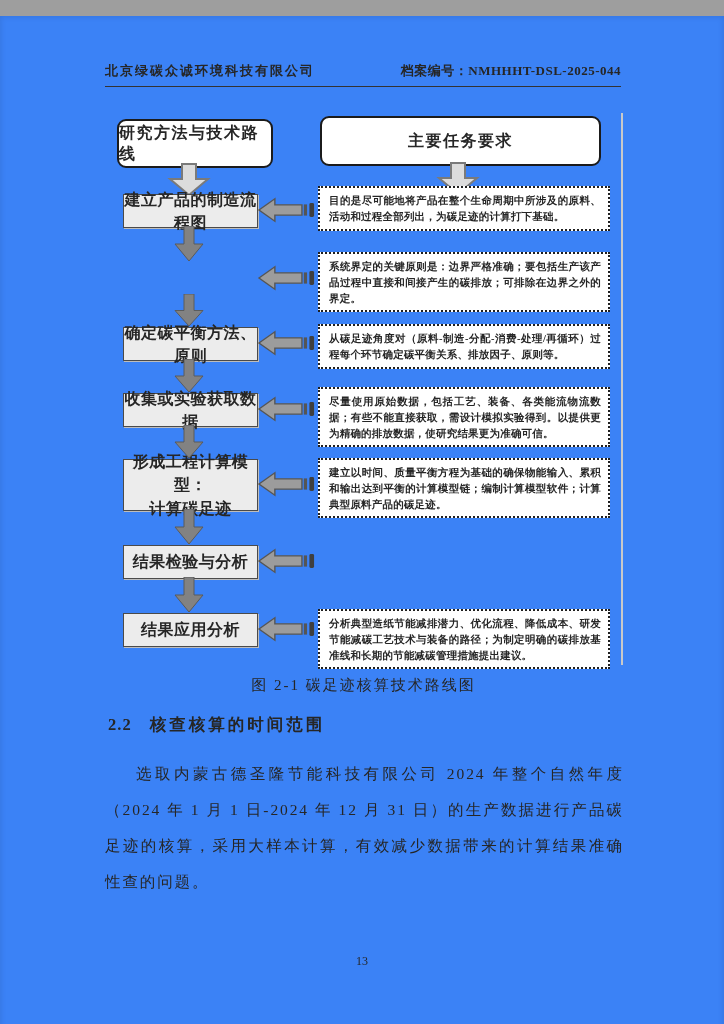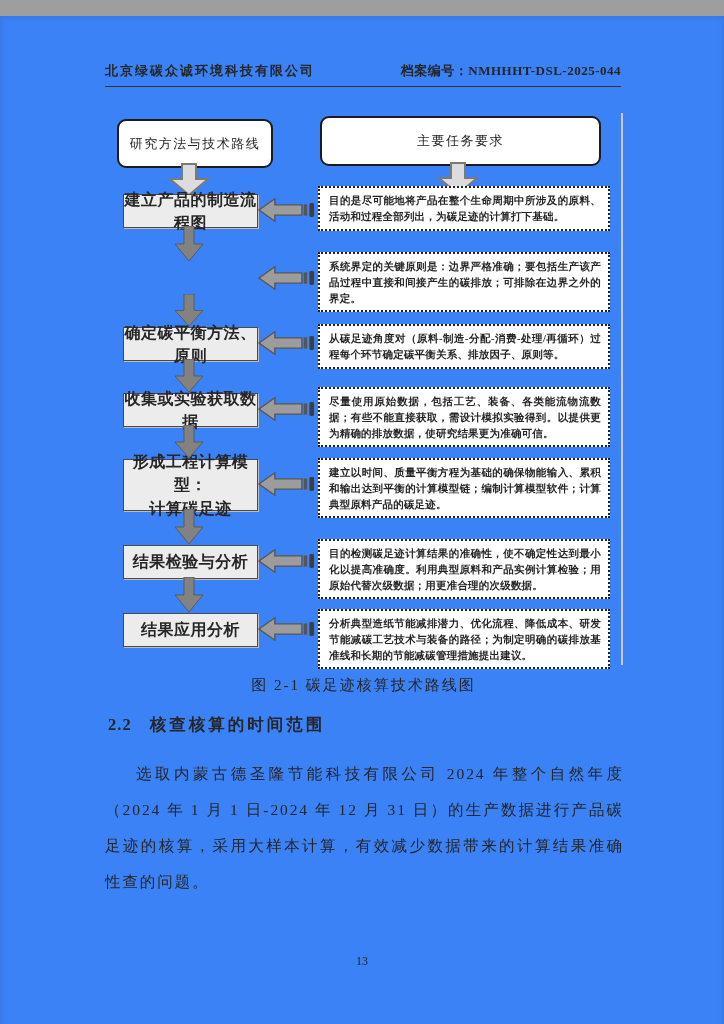--- a/index.html
+++ b/index.html
@@ -21,21 +21,21 @@
     font-size:13px;font-weight:bold;
   }
   .header .company{letter-spacing:2px;}
   .header .docnum{letter-spacing:.5px;}
   
   .fig{position:absolute;left:105px;top:95px;width:517px;height:560px;}
   .fig-edge{position:absolute;left:516px;top:2px;width:2px;height:552px;background:#c9c9c9;}
   .titlebox{
     position:absolute;border:2.6px solid #1b1b1b;border-radius:9px;background:#fff;
     display:flex;align-items:center;justify-content:center;
-    font-size:13px;font-weight:normal;letter-spacing:1.5px;
+    font-size:16px;font-weight:bold;letter-spacing:1.5px;
   }
   .title-left{left:12px;top:8px;width:152px;height:45px;}
   .title-right{left:215px;top:5px;width:277px;height:46px;}
   .step{
     position:absolute;left:18px;width:133px;
     background:#ececec;border:1.5px solid #4a4a4a;
     display:flex;align-items:center;justify-content:center;
     font-size:16px;font-weight:bold;letter-spacing:.5px;
     box-shadow:1px 1px 0 #bdbdbd;
   }
@@ -182,21 +182,20 @@
         <path d="M1,15 L18,3 V9.5 H47 V20.5 H18 V27 Z" fill="#9c9c9c" stroke="#565656" stroke-width="1.5"></path>
         <rect x="49" y="9" width="3.5" height="12" fill="#555"></rect>
         <rect x="55" y="7.5" width="5" height="15" rx="1.5" fill="#3f3f3f"></rect>
       </svg>
 
     <div class="task t2">系统界定的关键原则是：边界严格准确；要包括生产该产品过程中直接和间接产生的碳排放；可排除在边界之外的界定。</div>
     <div class="task t1">目的是尽可能地将产品在整个生命周期中所涉及的原料、活动和过程全部列出，为碳足迹的计算打下基础。</div>
     <div class="task t3">从碳足迹角度对（原料-制造-分配-消费-处理/再循环）过程每个环节确定碳平衡关系、排放因子、原则等。</div>
     <div class="task t4">尽量使用原始数据，包括工艺、装备、各类能流物流数据；有些不能直接获取，需设计模拟实验得到。以提供更为精确的排放数据，使研究结果更为准确可信。</div>
     <div class="task t5">建立以时间、质量平衡方程为基础的确保物能输入、累积和输出达到平衡的计算模型链；编制计算模型软件；计算典型原料产品的碳足迹。</div>
-    <div class="task t6">目的检测碳足迹计算结果的准确性，使不确定性达到最小化以提高准确度。利用典型原料和产品实例计算检验；用原始代替次级数据；用更准合理的次级数据。</div>
     <div class="task t7">分析典型造纸节能减排潜力、优化流程、降低成本、研发节能减碳工艺技术与装备的路径；为制定明确的碳排放基准线和长期的节能减碳管理措施提出建议。</div>
   </div>
 
   <div class="caption">图 2-1 碳足迹核算技术路线图</div>
 
   <div class="section-heading">
     <span class="num">2.2</span><span class="ttl">核查核算的时间范围</span>
   </div>
 
   <div class="body-par">选取内蒙古德圣隆节能科技有限公司 2024 年整个自然年度（2024 年 1 月 1 日-2024 年 12 月 31 日）的生产数据进行产品碳足迹的核算，采用大样本计算，有效减少数据带来的计算结果准确性查的问题。</div>

